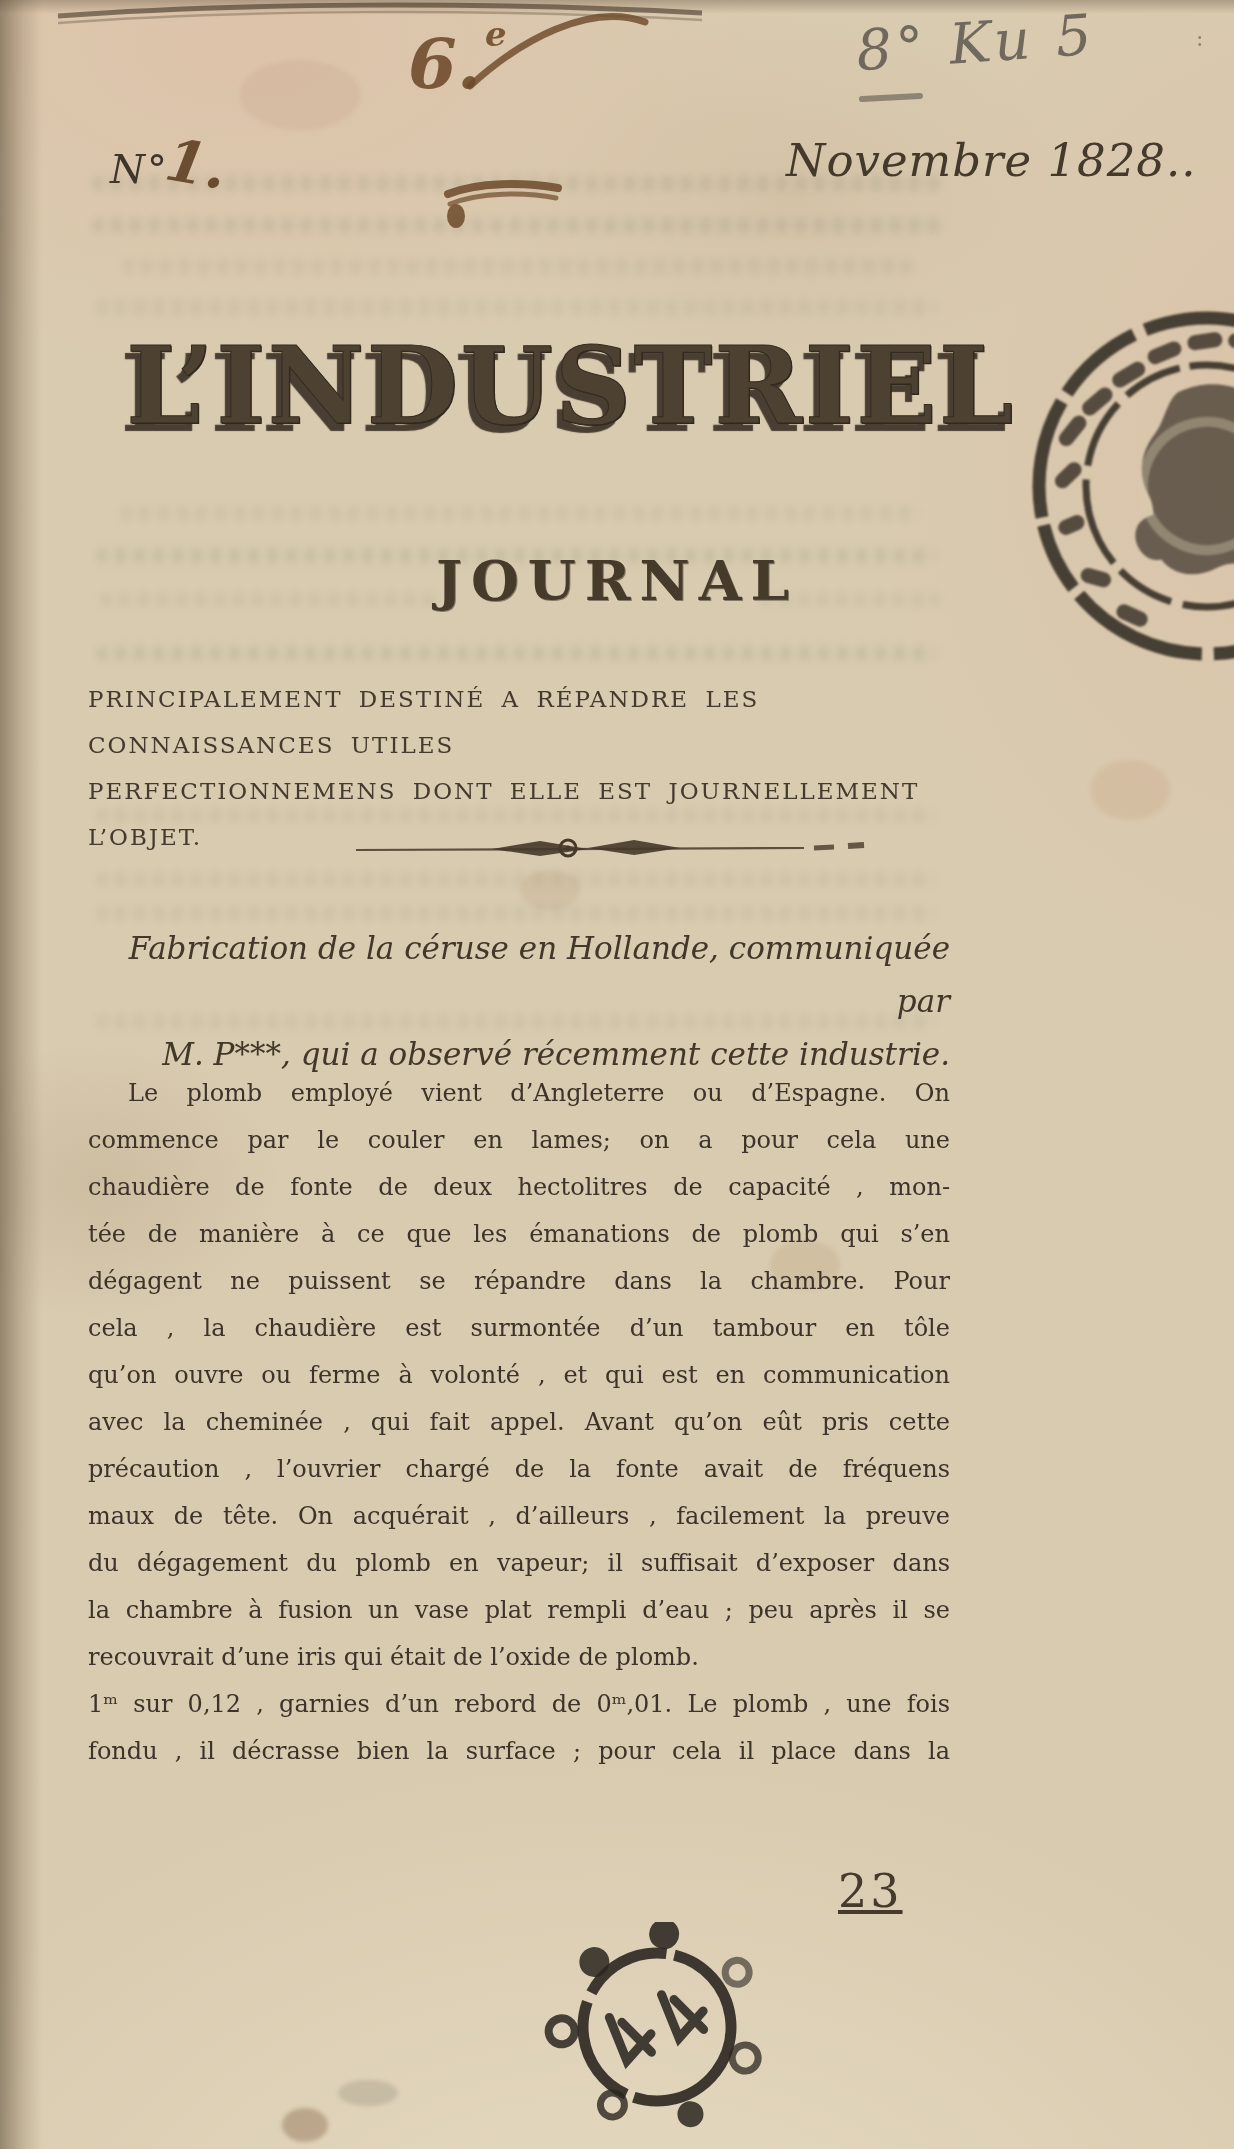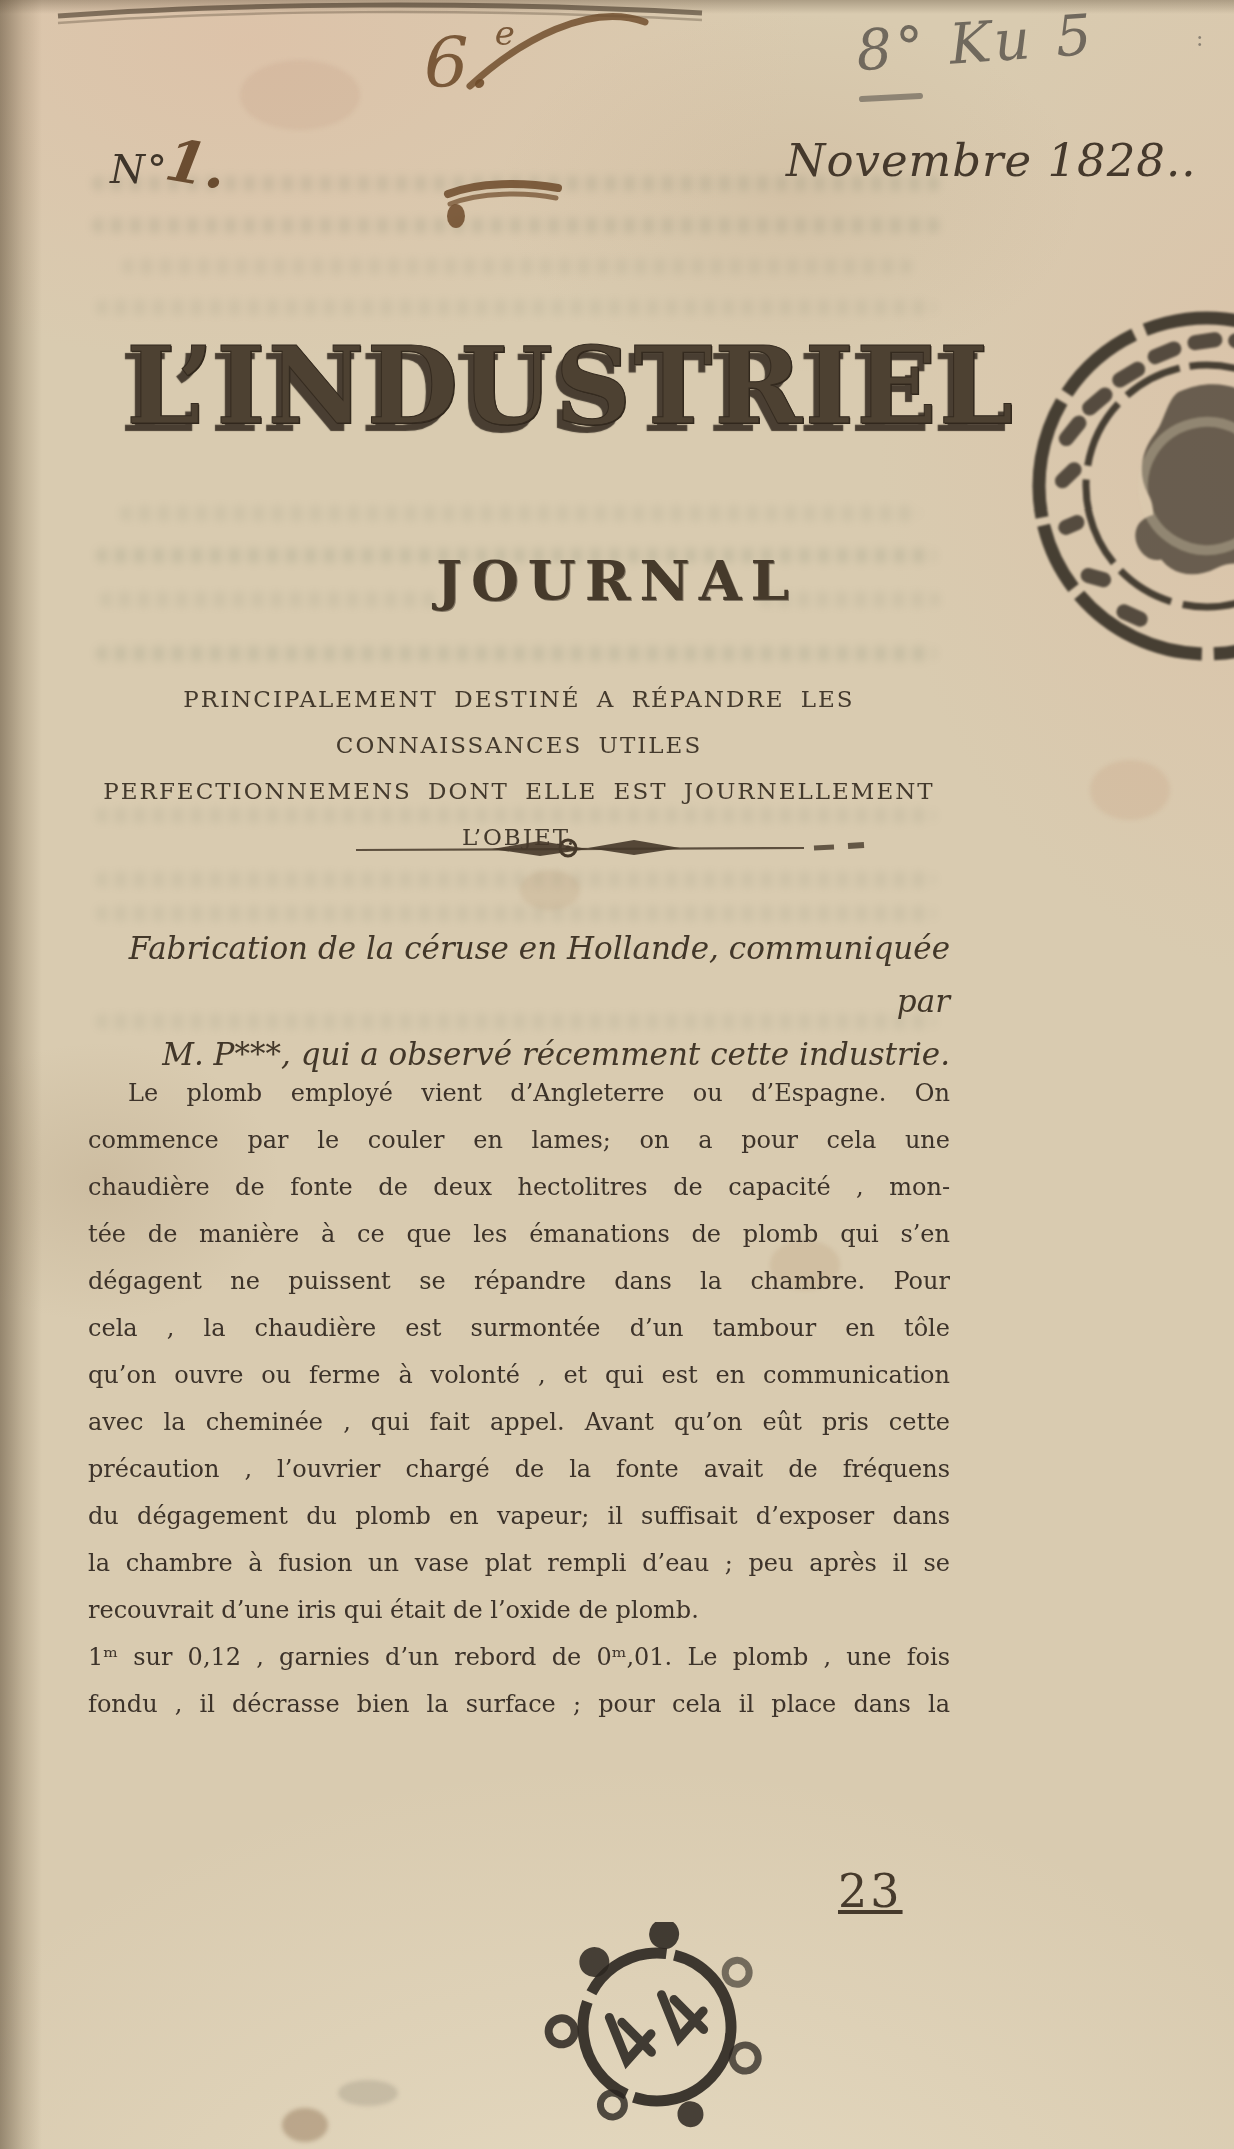--- a/index.html
+++ b/index.html
@@ -27,32 +27,32 @@
   .bleed.w{opacity:.17;}
   .stain{border-radius:50%;filter:blur(2px);}
   
   .issuePrefix{left:110px;top:146px;font-size:40px;font-style:italic;letter-spacing:2px;}
   .issueHand{left:166px;top:130px;font-size:58px;color:#5f4024;transform:rotate(10deg);font-style:italic;font-weight:bold;opacity:.9;}
   .volume{left:448px;top:154px;font-size:34px;letter-spacing:3px;}
   .volume sup{font-size:20px;}
   .volume .sfx{margin-left:8px;}
   .date{left:786px;top:134px;font-size:45px;font-style:italic;letter-spacing:1px;color:#45392c;}
   
-  .anno6{left:408px;top:22px;font-size:70px;font-style:italic;color:#6d4a2a;font-weight:normal;opacity:.88;margin-left:16px;}
+  .anno6{left:408px;top:22px;font-size:70px;font-style:italic;color:#6d4a2a;font-weight:bold;opacity:.88;}
   .anno6 sup{font-size:34px;position:relative;top:-18px;left:4px;}
   .shelf{left:856px;top:10px;font-size:56px;font-style:italic;color:#5e584f;opacity:.85;transform:rotate(-4deg);letter-spacing:4px;}
   .shelfdots{left:1196px;top:26px;font-size:22px;color:#6a645b;opacity:.7;}
   
   .masthead{left:126px;top:322px;font-size:106px;font-weight:bold;letter-spacing:2px;line-height:1.2;
     color:#4d4132;text-shadow:-6px 8px 1px rgba(47,38,28,.85), 1px 1px 0 #2e2519;
     -webkit-text-stroke:1px #352b20;}
   .journal{left:0;top:548px;width:1234px;text-align:center;font-size:55px;font-weight:bold;letter-spacing:9px;color:#463a2b;text-shadow:1px 1px 0 rgba(50,40,30,.5);}
   
   .motto{left:88px;top:676px;width:862px;}
-  .motto div{font-size:23px;letter-spacing:2px;word-spacing:7px;line-height:46px;text-align:center;color:#443a2d;}
+  .motto div{font-size:23px;letter-spacing:2px;word-spacing:7px;line-height:46px;text-align:left;color:#443a2d;}
   
   .titleblk{left:88px;top:922px;width:862px;}
   .titleblk div{font-size:31px;font-style:italic;line-height:53px;text-align:right;color:#423729;}
   .bodyblk{left:88px;top:1070px;width:862px;}
   .bl{font-size:24px;line-height:47px;text-align:justify;text-align-last:justify;white-space:normal;color:#3d332a;}
   .bl.first{text-indent:40px;}
   .bl.last{text-align-last:left;}
   .pageno{left:838px;top:1864px;font-size:46px;letter-spacing:3px;color:#463a2c;text-decoration:underline;}
   svg{display:block;}
 </style>
@@ -167,20 +167,21 @@
   <div class="abs bodyblk">
     <div class="bl first">Le plomb employé vient d’Angleterre ou d’Espagne. On</div>
     <div class="bl">commence par le couler en lames; on a pour cela une</div>
     <div class="bl">chaudière de fonte de deux hectolitres de capacité , mon-</div>
     <div class="bl">tée de manière à ce que les émanations de plomb qui s’en</div>
     <div class="bl">dégagent ne puissent se répandre dans la chambre. Pour</div>
     <div class="bl">cela , la chaudière est surmontée d’un tambour en tôle</div>
     <div class="bl">qu’on ouvre ou ferme à volonté , et qui est en communication</div>
     <div class="bl">avec la cheminée , qui fait appel. Avant qu’on eût pris cette</div>
     <div class="bl">précaution , l’ouvrier chargé de la fonte avait de fréquens</div>
+    <div class="bl">maux de tête. On acquérait , d’ailleurs , facilement la preuve</div>
     <div class="bl">du dégagement du plomb en vapeur; il suffisait d’exposer dans</div>
     <div class="bl">la chambre à fusion un vase plat rempli d’eau ; peu après il se</div>
     <div class="bl last">recouvrait d’une iris qui était de l’oxide de plomb.</div>
     <div class="bl">1ᵐ sur 0,12 , garnies d’un rebord de 0ᵐ,01. Le plomb , une fois</div>
     <div class="bl">fondu , il décrasse bien la surface ; pour cela il place dans la</div>
 
   </div>
 
   <div class="abs pageno">23</div>
 

